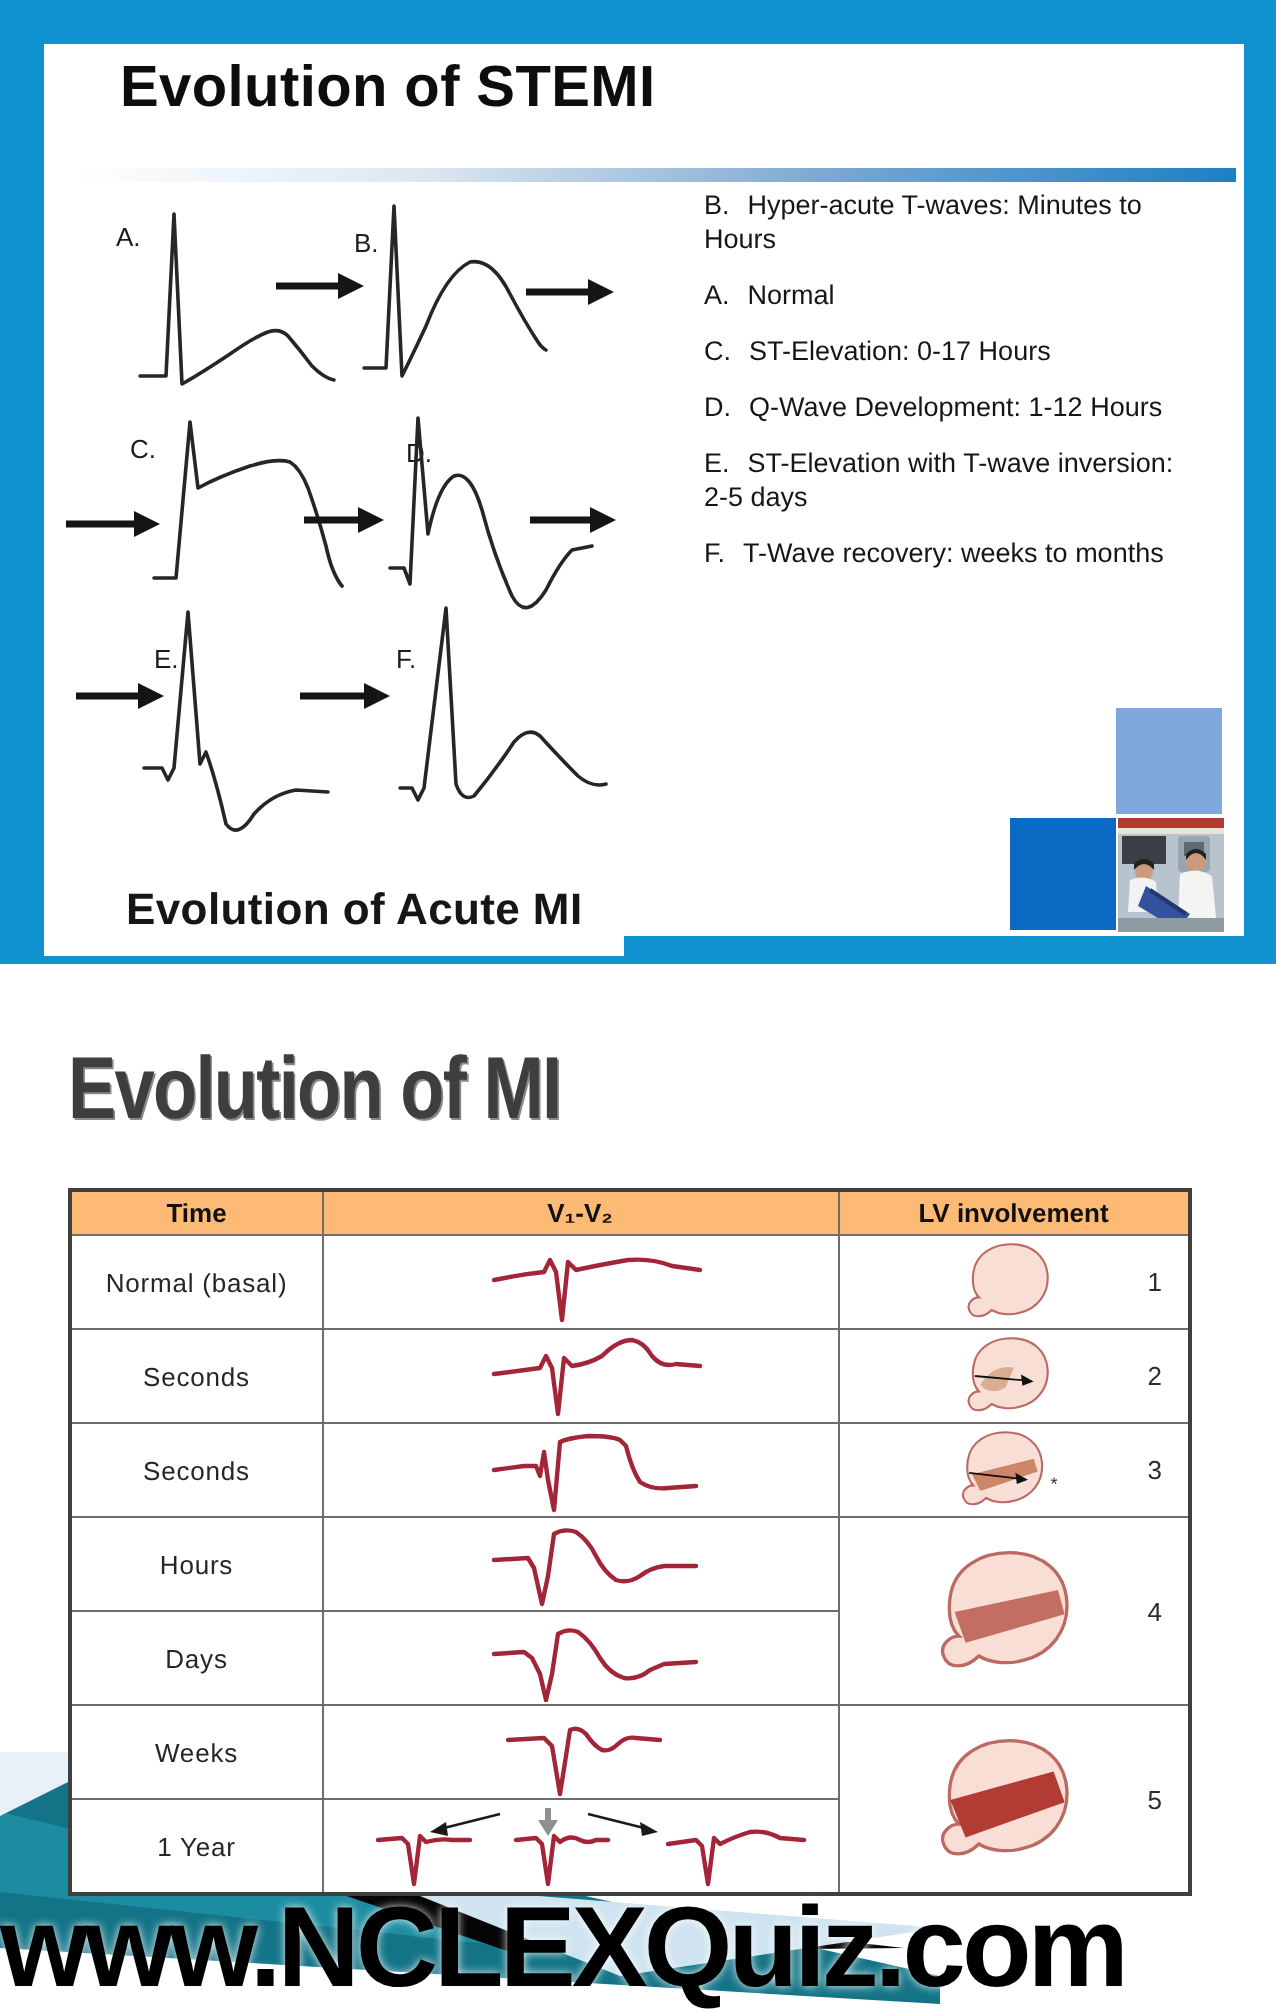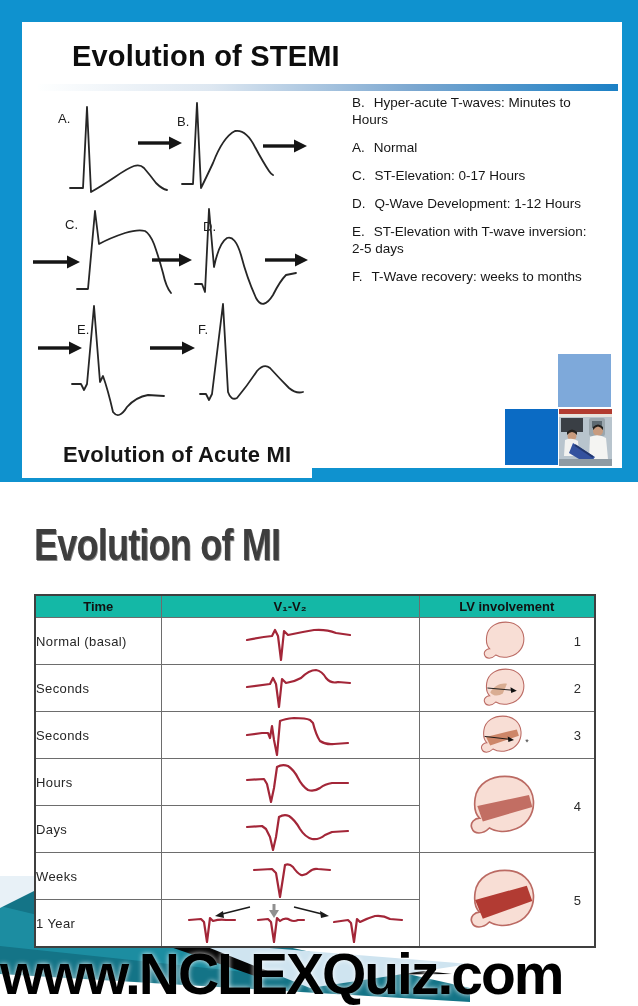--- a/index.html
+++ b/index.html
@@ -3,21 +3,21 @@
 <meta charset="utf-8">
 <style>
   html,body{margin:0;padding:0;background:#fff;}
   .page{position:relative;width:638px;height:1006px;margin:0 auto;background:#fff;overflow:hidden;
         font-family:"Liberation Sans", sans-serif;color:#141414;}
 
   
   .frame{position:absolute;left:0;top:8;width:638px;height:482px;background:#0f92cf;}
   .inner{position:absolute;left:22px;top:22px;width:600px;height:446px;background:#ffffff;}
   .inner-step{position:absolute;left:22px;top:468px;width:290px;height:10px;background:#ffffff;}
-  .stemi-title{position:absolute;left:60px;top:28px;margin:12px;font-size:29px;font-weight:700;
+  .stemi-title{position:absolute;left:60px;top:28px;margin:0;font-size:29px;font-weight:700;
                letter-spacing:0.2px;color:#0d0d0d;}
   .divider{position:absolute;left:38px;top:84px;width:580px;height:7px;
            background:linear-gradient(to right,#feffff 0%,#dde7f1 30%,#7ba7d0 65%,#1b80c5 100%);}
   .ecg-diagram{position:absolute;left:30px;top:95px;}
   .ecg-diagram path.wave{fill:none;stroke:#262626;stroke-width:1.8;stroke-linejoin:round;stroke-linecap:round;}
   .ecg-diagram text{font-family:"Liberation Sans",sans-serif;font-size:13px;fill:#1c1c1c;}
   .ecg-diagram line{stroke:#151515;stroke-width:3.4;}
   .ecg-diagram polygon{fill:#151515;}
   .legend{position:absolute;left:352px;top:94px;width:246px;}
   .legend-item{margin:0 0 11px 0;font-size:13.5px;line-height:17px;color:#161616;}
@@ -28,22 +28,22 @@
   .sq-dark{left:505px;top:409px;width:53px;height:56px;background:#0b6bc4;}
   .photo{position:absolute;left:559px;top:409px;}
 
   
   .mi-title{position:absolute;left:34px;top:520px;margin:0;font-size:44px;font-weight:700;color:#3e3e3e;
             letter-spacing:-1px;transform:scaleX(0.82);transform-origin:left top;text-shadow:1px 1px 0 #8a8a8a;}
   .mi-table-wrap{position:absolute;left:34px;top:594px;z-index:3;background:#fff;}
   table.mi-table{border-collapse:collapse;table-layout:fixed;width:560px;background:#fff;
                  border:2px solid #3f3f3f;}
   table.mi-table th, table.mi-table td{border:1px solid #6d6d6d;padding:0;overflow:hidden;}
-  table.mi-table th{height:21px;background:#14b8a6;font-size:13px;font-weight:700;color:#111;}
-  td.time-cell{height:46px;font-size:13px;letter-spacing:0.4px;color:#262626;}
+  table.mi-table th{height:21px;background:#fdba74;font-size:13px;font-weight:700;color:#111;}
+  td.time-cell{height:46px;text-align:center;font-size:13px;letter-spacing:0.4px;color:#262626;}
   td.trace-cell{height:46px;text-align:center;vertical-align:middle;}
   td.lv-cell{position:relative;text-align:center;vertical-align:middle;}
   .stage-num{position:absolute;right:13px;top:50%;transform:translateY(-50%);font-size:13px;color:#2c2c2c;}
   .trace{display:block;margin:0 auto;}
   .trace path{fill:none;stroke:#a32638;stroke-width:2.2;stroke-linejoin:round;stroke-linecap:round;}
   .trace .yr-arrow{stroke:#1a1a1a;stroke-width:1.4;}
   .trace .yr-head{fill:#1a1a1a;stroke:none;}
   .trace .yr-arrow-gray{stroke:#909090;stroke-width:3;}
   .trace .yr-head-gray{fill:#909090;stroke:none;}
   .lv{display:block;margin:0 auto;}

